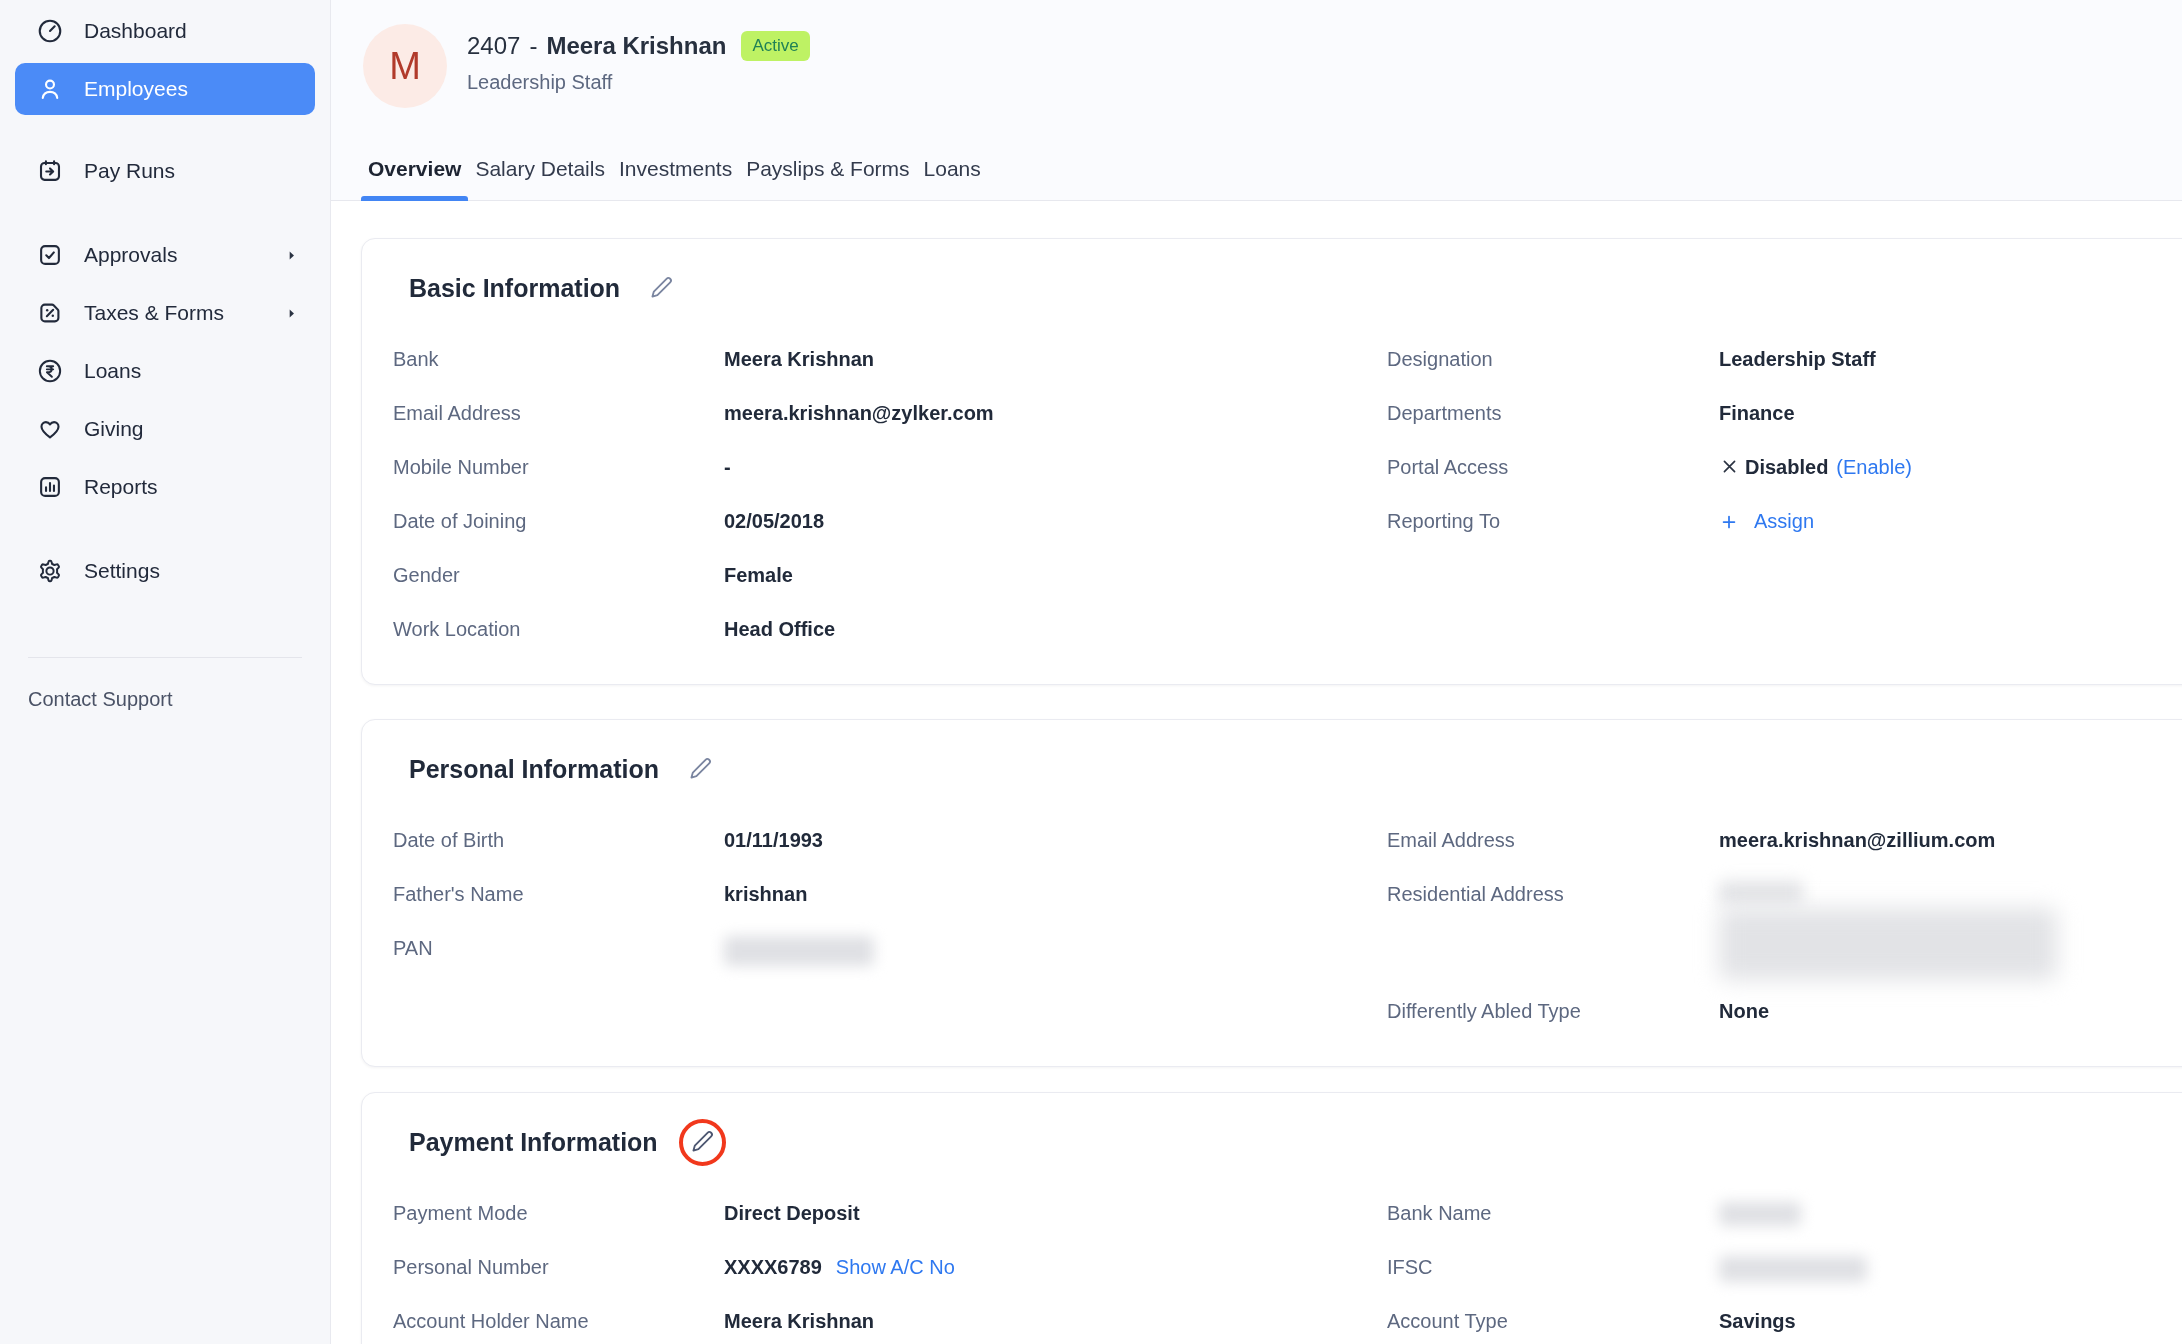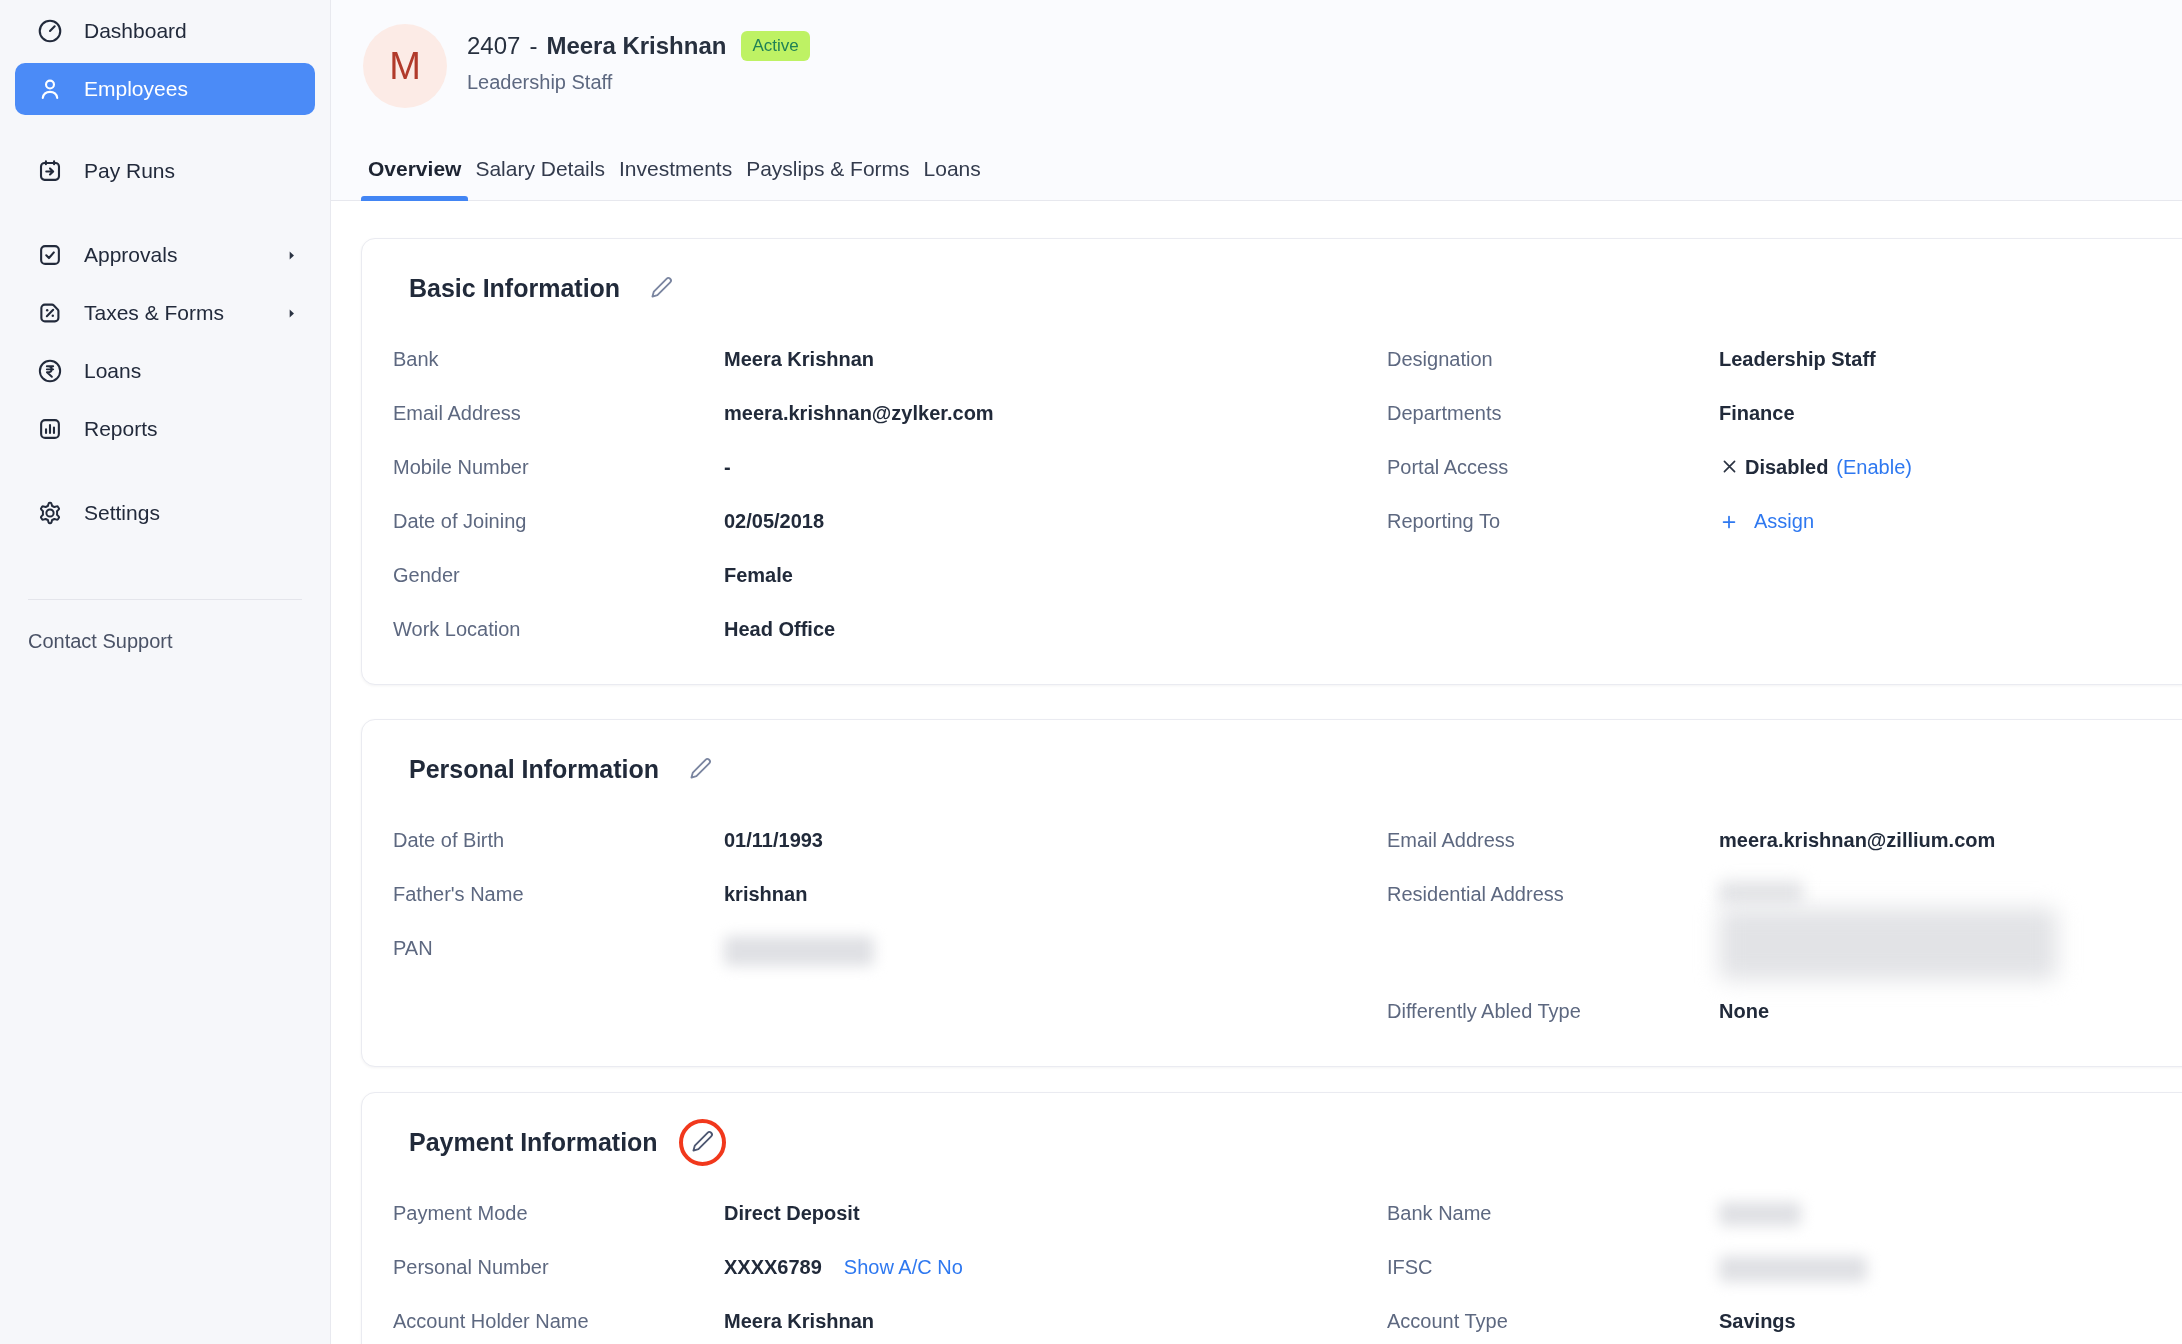--- a/index.html
+++ b/index.html
@@ -56,21 +56,21 @@
   .card-body { display:flex; }
   .pair { display:flex; flex-direction:column; align-content:flex-start; }
   .pair.left { width:994px; min-width:994px; }
   .pair.right { flex:1; }
   .field { display:flex; align-items:flex-start; min-height:54px; }
   .label { width:331px; min-width:331px; font-size:20px; color:#5d6880; line-height:27px; font-weight:400; }
   .pair.right .label { width:332px; min-width:332px; }
   .value { font-size:20px; color:#212a3a; font-weight:600; line-height:27px;
     display:flex; align-items:flex-start; }
   .link { color:#2e78f0; font-weight:500; cursor:pointer; text-decoration:none; font-size:20px; line-height:27px; }
-  .ml14 { margin-left:22px; }
+  .ml14 { margin-left:14px; }
   .ml8 { margin-left:8px; }
   .x-wrap { display:inline-flex; margin:2px 5px 0 0; color:#2b3342; }
   .x-wrap svg { width:21px; height:21px; }
   .assign { display:inline-flex; align-items:center; gap:15px; }
   .assign svg { width:20px; height:20px; margin-top:1px; }
 
   .blur { background:#dfe0e4; filter:blur(7px); border-radius:5px; }
   .blur-pan { width:150px; height:30px; margin-top:1px; }
   .blur-bank { width:82px; height:24px; margin-top:2px; }
   .blur-ifsc { width:148px; height:26px; margin-top:2px; }
@@ -138,20 +138,26 @@
     </div>
 
     <div class="nav-item">
       <svg viewBox="0 0 24 24" fill="none" stroke="currentColor" stroke-width="1.7" stroke-linecap="round" stroke-linejoin="round">
           <circle cx="12" cy="12" r="8.7"></circle>
           <path d="M9.3 7.9h5.4M9.3 10.6h5.4M10.4 7.9c2 0 3.1 1 3.1 2.6 0 1.6-1.3 2.6-3.3 2.6h-.8l4.2 3.8"></path>
         </svg>
       <span>Loans</span>
     </div>
 
+    <div class="nav-item">
+      <svg viewBox="0 0 24 24" fill="none" stroke="currentColor" stroke-width="1.8" stroke-linecap="round" stroke-linejoin="round">
+          <path d="M12 19.2c-4.7-3.6-7.3-6.2-7.3-9.2 0-2.2 1.7-3.9 3.8-3.9 1.4 0 2.7.8 3.5 2 .8-1.2 2.1-2 3.5-2 2.1 0 3.8 1.7 3.8 3.9 0 3-2.6 5.6-7.3 9.2z"></path>
+        </svg>
+      <span>Giving</span>
+    </div>
 
 
     <div class="nav-item">
       <svg viewBox="0 0 24 24" fill="none" stroke="currentColor" stroke-width="1.8" stroke-linecap="round" stroke-linejoin="round">
           <rect x="4.4" y="4.4" width="15.2" height="15.2" rx="3.4"></rect>
           <path d="M8.6 15.4v-3.2M12 15.4V8.6M15.4 15.4v-4.6"></path>
         </svg>
       <span>Reports</span>
     </div>
 

